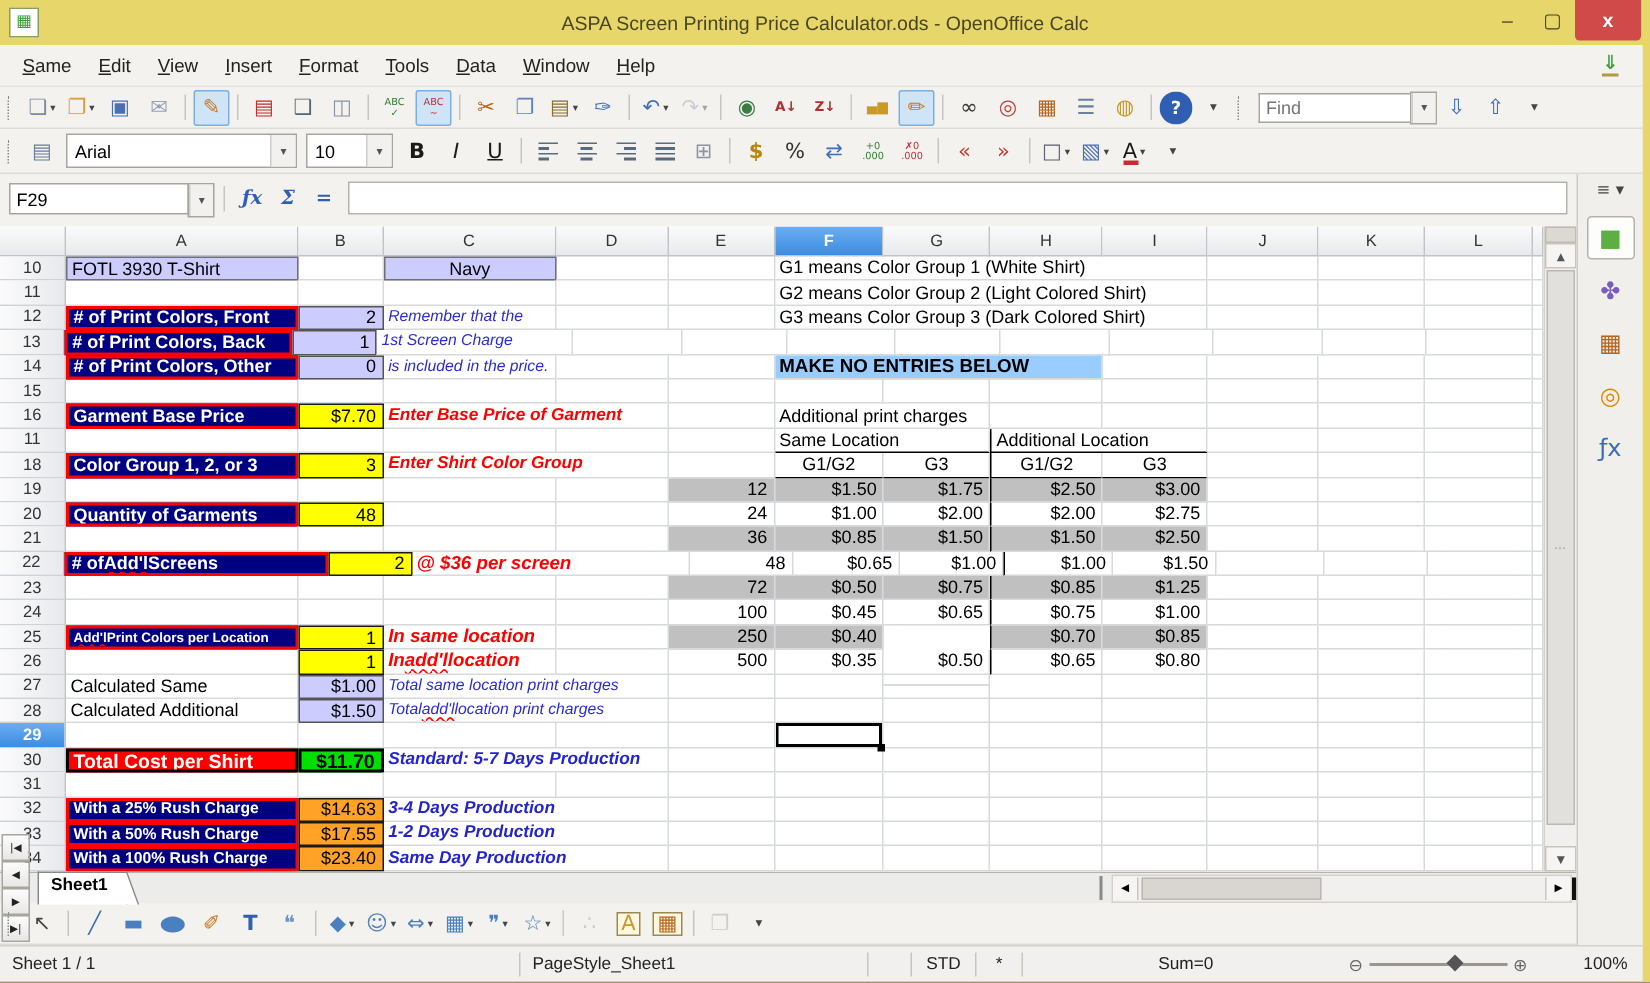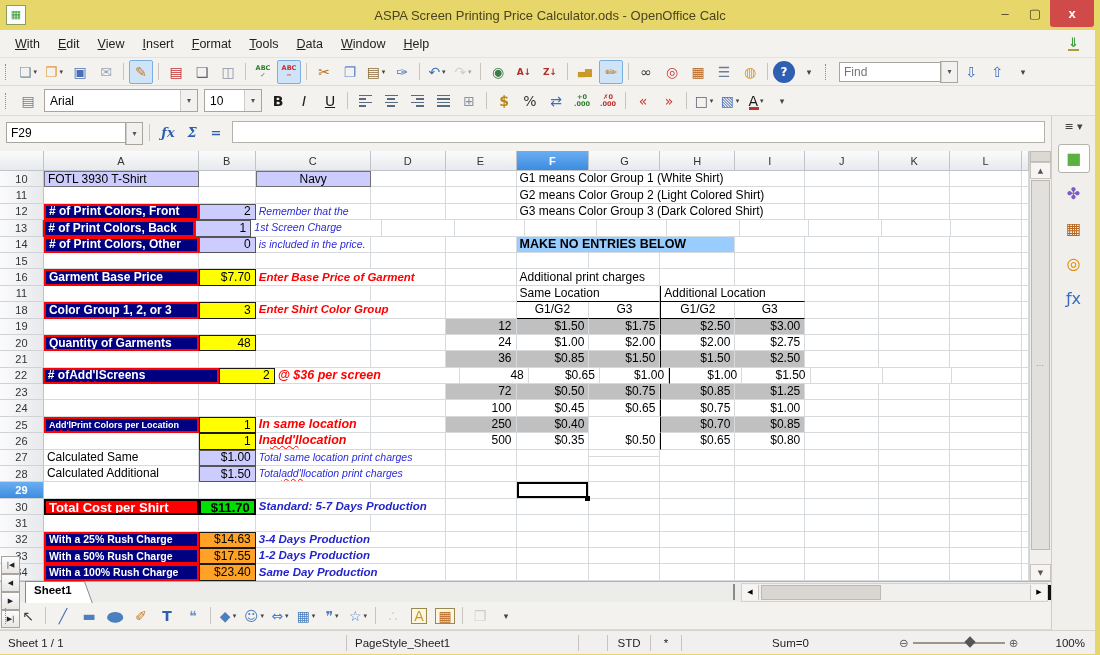--- a/index.html
+++ b/index.html
@@ -26,21 +26,21 @@
   .tb-sep{width:1px;height:17px;background:#c9c5be;margin:0 4px;}
   .tb-btn{height:22px;min-width:22px;display:flex;align-items:center;justify-content:center;margin:0 1px;border:1px solid transparent;border-radius:2px;position:relative;}
   .tb-btn.on{background:#cfe4f7;border:1px solid #7ab0e0;}
   .tb-btn.off{opacity:.45;}
   .tb-btn.boxed .glyph{border:1px solid #9a8a50;padding:0 2px;background:#fdf6e0;}
   .glyph{font-family:"DejaVu Sans",sans-serif;font-size:14px;line-height:14px;}
   .glyph.sm{font-size:9px;font-weight:bold;}
   .glyph.wide{transform:scaleX(1.5);}
   .round{border-radius:50%!important;width:20px;height:20px;min-width:20px;font-weight:bold;}
   .round .glyph{font-size:12px;font-weight:bold;}
-  .stack{display:flex;flex-direction:column;align-items:center;font-size:6.5px;line-height:6.5px;font-weight:bold;font-family:"DejaVu Sans",sans-serif;}
+  .stack{display:flex;flex-direction:column;align-items:center;font-size:6.5px;line-height:6.5px;font-weight:normal;font-family:"DejaVu Sans",sans-serif;}
   .ddm{font-size:7px;color:#444;margin-left:2px;font-family:"DejaVu Sans",sans-serif;}
   .colorbar{position:absolute;bottom:2px;left:4px;right:8px;height:3px;}
   .bars{display:flex;flex-direction:column;gap:2px;width:13px;}
   .bars i{height:1.5px;background:#5a6b7d;display:block;width:100%;}
   .bars.left i:nth-child(even){width:60%;align-self:flex-start;}
   .bars.center i:nth-child(even){width:60%;align-self:center;}
   .bars.right i:nth-child(even){width:60%;align-self:flex-end;}
   .combo{display:flex;align-items:center;height:21px;background:#fff;border:1px solid #a8a49e;font-size:12px;margin:0 3px;}
   .combo .val{padding:0 5px;flex:1;}
   .combo .arr{width:16px;height:100%;border-left:1px solid #ccc;display:flex;align-items:center;justify-content:center;font-size:8px;color:#555;background:#f2f1ef;font-family:"DejaVu Sans",sans-serif;}
@@ -137,21 +137,21 @@
     <span class="appicon">▦</span>
     <div class="title">ASPA Screen Printing Price Calculator.ods - OpenOffice Calc</div>
     <div class="winbtns" id="winbtns">
         <div class="winbtn">–</div>
         <div class="winbtn">▢</div>
         <div class="winbtn close">x</div>
       </div>
   </div>
   <div class="bodyarea">
     <div class="menubar">
-      <span id="menus"><span class="menu-item">With</span><span class="menu-item">Edit</span><span class="menu-item">View</span><span class="menu-item">Insert</span><span class="menu-item">Format</span><span class="menu-item">Tools</span><span class="menu-item">Data</span><span class="menu-item">Window</span><span class="menu-item">Help</span></span>
+      <span id="menus"><span class="menu-item">Same</span><span class="menu-item">Edit</span><span class="menu-item">View</span><span class="menu-item">Insert</span><span class="menu-item">Format</span><span class="menu-item">Tools</span><span class="menu-item">Data</span><span class="menu-item">Window</span><span class="menu-item">Help</span></span>
       <span class="dlicon">⇓</span>
     </div>
     <div class="toolbar tb1">
       <div class="tbgroup" id="tb-standard">
           <div class="tb-handle"></div>
           <div class="tb-btn">
             <span class="glyph" style="color: rgb(122, 138, 160);">❏</span>
             <span class="ddm">▾</span>
           </div>
           <div class="tb-btn">

